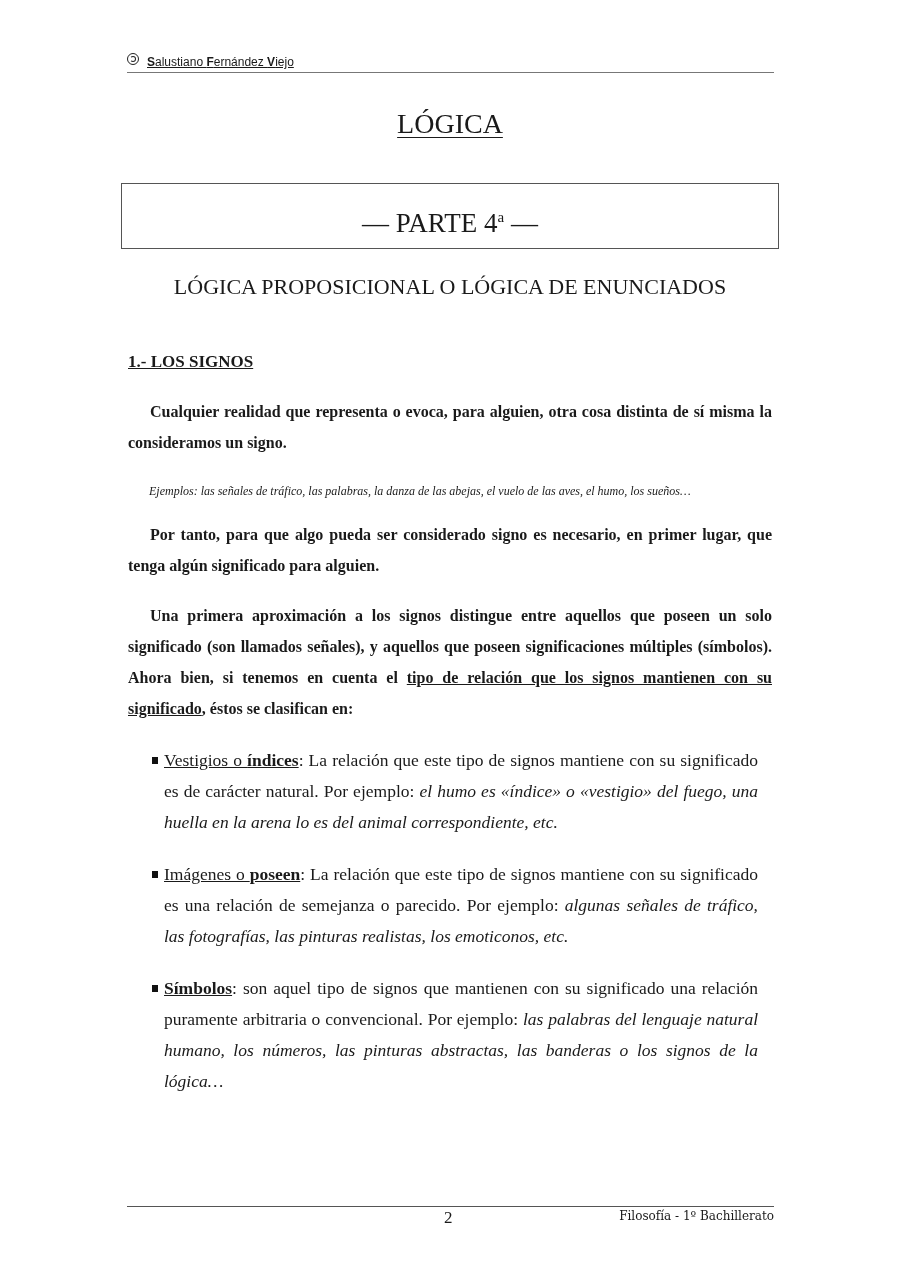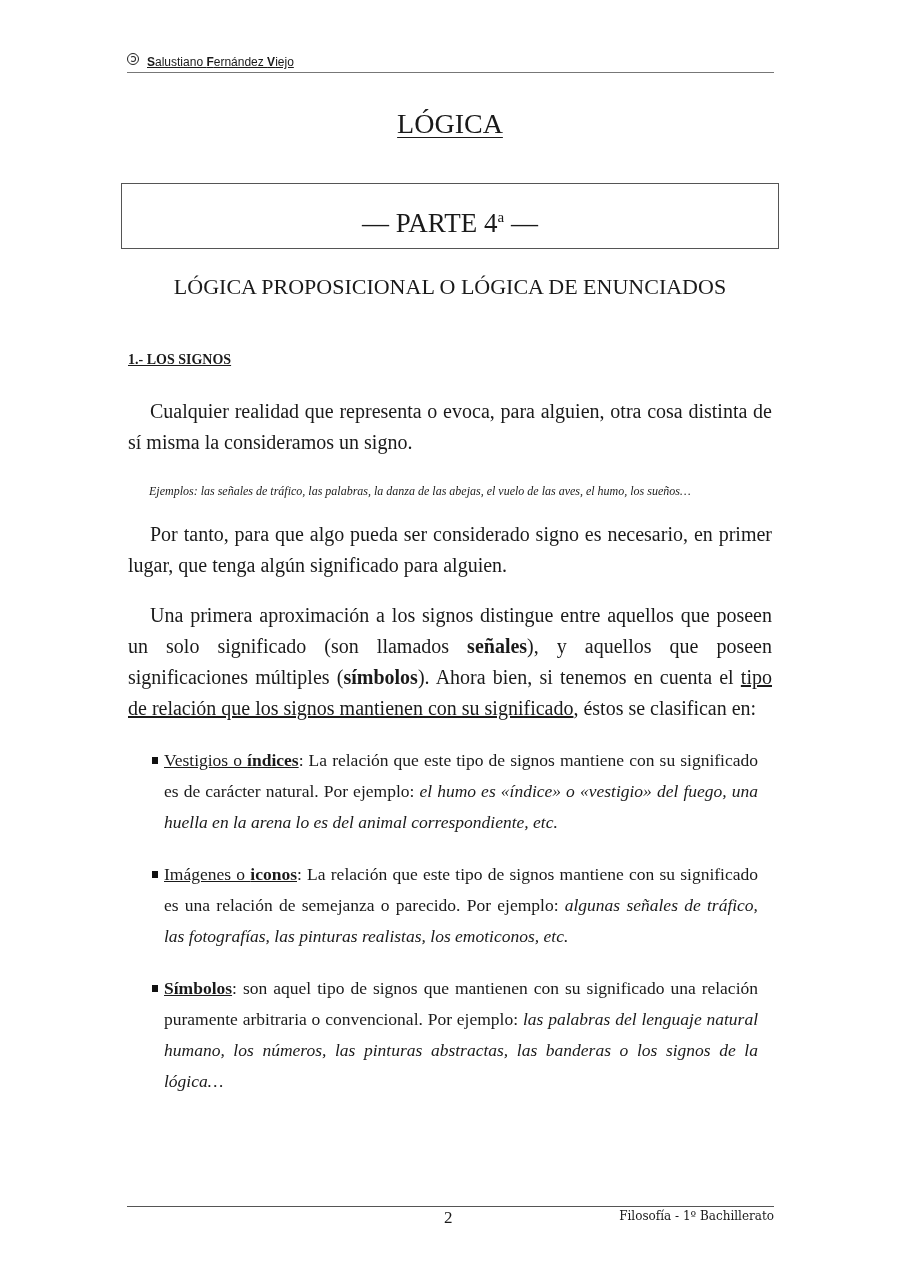--- a/index.html
+++ b/index.html
@@ -7,22 +7,22 @@
   .hdr { position:absolute; left:127px; top:52px; width:647px; height:20px; border-bottom:1px solid #777; font-family:"Liberation Sans", sans-serif; font-size:12px; }
   .hdr .ico { position:absolute; left:0; top:1px; width:12px; height:12px; border:1.6px solid #222; border-radius:50%; box-sizing:border-box; }
   .hdr .ico::after { content:""; position:absolute; left:2px; top:2px; width:4px; height:4px; border:1.5px solid #222; border-radius:50%; border-left-color:transparent; }
   .hdr .name { position:absolute; left:20px; top:3px;text-decoration:underline; }
   .hdr .name b { font-weight:bold; }
   .title { position:absolute; left:0; width:900px; top:108px; text-align:center; font-size:28px; }
   .title span { text-decoration:underline; text-underline-offset:4px; text-decoration-thickness:1px; }
   .box { position:absolute; left:121px; top:183px; width:658px; height:66px; border:1.5px solid #555; box-sizing:border-box; text-align:center; font-size:27px; line-height:66px; }
   .box sup { font-size:15px; }
   .sub { position:absolute; left:0; width:900px; top:274px; text-align:center; font-size:22px; }
-  .sec { position:absolute; left:128px; top:352px; font-size:14px; font-weight:bold; text-decoration:underline; }
-  .p { position:absolute; left:128px; width:644px; font-size:20px; line-height:31px; text-align:justify; text-indent:22px; }
+  .sec { position:absolute; left:128px; top:352px; font-size:17px; font-weight:bold; text-decoration:underline; }
+  .p { position:absolute; left:128px; width:644px; font-size:16px; line-height:31px; text-align:justify; text-indent:22px;font-weight:bold; }
   .ex { position:absolute; left:149px; top:484px; font-size:12px; font-style:italic; }
   .li { position:absolute; left:164px; width:594px; font-size:17.5px; line-height:31px; text-align:justify; }
   .bullet { position:absolute; left:152px; width:6px; height:7px; background:#111; }
   .u { text-decoration:underline; }
   .ftr { position:absolute; left:127px; top:1206px; width:647px; border-top:1px solid #555; }
   .pg { position:absolute; left:444px; top:1208px; font-size:17px; }
   .ft { position:absolute; right:126px; top:1209px; font-size:12px; font-family:"DejaVu Serif", serif; }
 </style>
 </head>
 <body>
@@ -45,20 +45,20 @@
 <div class="ex">Ejemplos: las  señales de tráfico, las palabras, la danza de las abejas, el vuelo de las aves, el humo, los sueños…</div>
 
 <div class="p" style="top:519px">Por tanto, para que algo pueda ser considerado signo es necesario, en primer lugar, que tenga algún significado para alguien.</div>
 
 <div class="p" style="top:600px"><span>Una primera aproximación a los signos distingue entre aquellos que poseen un solo significado (son llamados </span><b>señales</b><span>), y aquellos que poseen significaciones múltiples (</span><b>símbolos</b><span>). Ahora bien, si tenemos en cuenta el </span><span class="u">tipo de relación que los signos mantienen con su significado</span><span>, éstos se clasifican en:</span></div>
 
 <div class="bullet" style="top:757px"></div>
 <div class="li" style="top:745px"><span class="u"><span>Vestigios o </span><b>índices</b></span><span>: La relación que este tipo de signos mantiene con su significado es de carácter natural. Por ejemplo: </span><i>el humo es «índice» o «vestigio» del fuego, una huella en la arena lo es del animal correspondiente, etc.</i></div>
 
 <div class="bullet" style="top:871px"></div>
-<div class="li" style="top:859px"><span class="u"><span>Imágenes o </span><b>iconos</b></span><span>: La relación que este tipo de signos mantiene con su significado es una relación de semejanza o parecido. Por ejemplo: </span><i>algunas señales de tráfico, las fotografías, las pinturas realistas, los emoticonos, etc.</i></div>
+<div class="li" style="top:859px"><span class="u"><span>Imágenes o </span><b>poseen</b></span><span>: La relación que este tipo de signos mantiene con su significado es una relación de semejanza o parecido. Por ejemplo: </span><i>algunas señales de tráfico, las fotografías, las pinturas realistas, los emoticonos, etc.</i></div>
 
 <div class="bullet" style="top:985px"></div>
 <div class="li" style="top:973px"><span class="u"><span></span><b>Símbolos</b></span><span>: son aquel tipo de signos que mantienen con su significado una relación puramente arbitraria o convencional. Por ejemplo: </span><i>las palabras del lenguaje natural humano, los números, las pinturas abstractas, las banderas o los signos de la lógica…</i></div>
 
 <div class="ftr"></div>
 <div class="pg">2</div>
 <div class="ft">Filosofía - 1º Bachillerato</div>
 
 </body></html>

